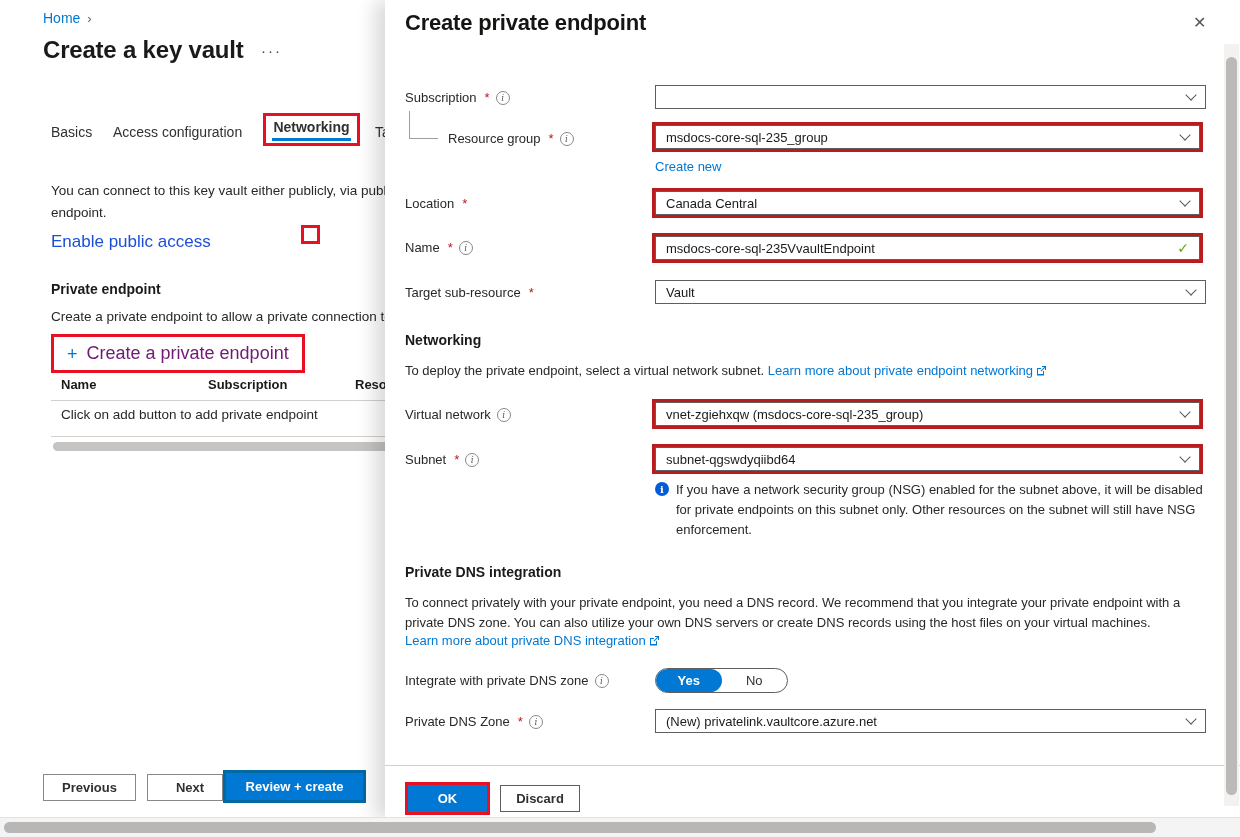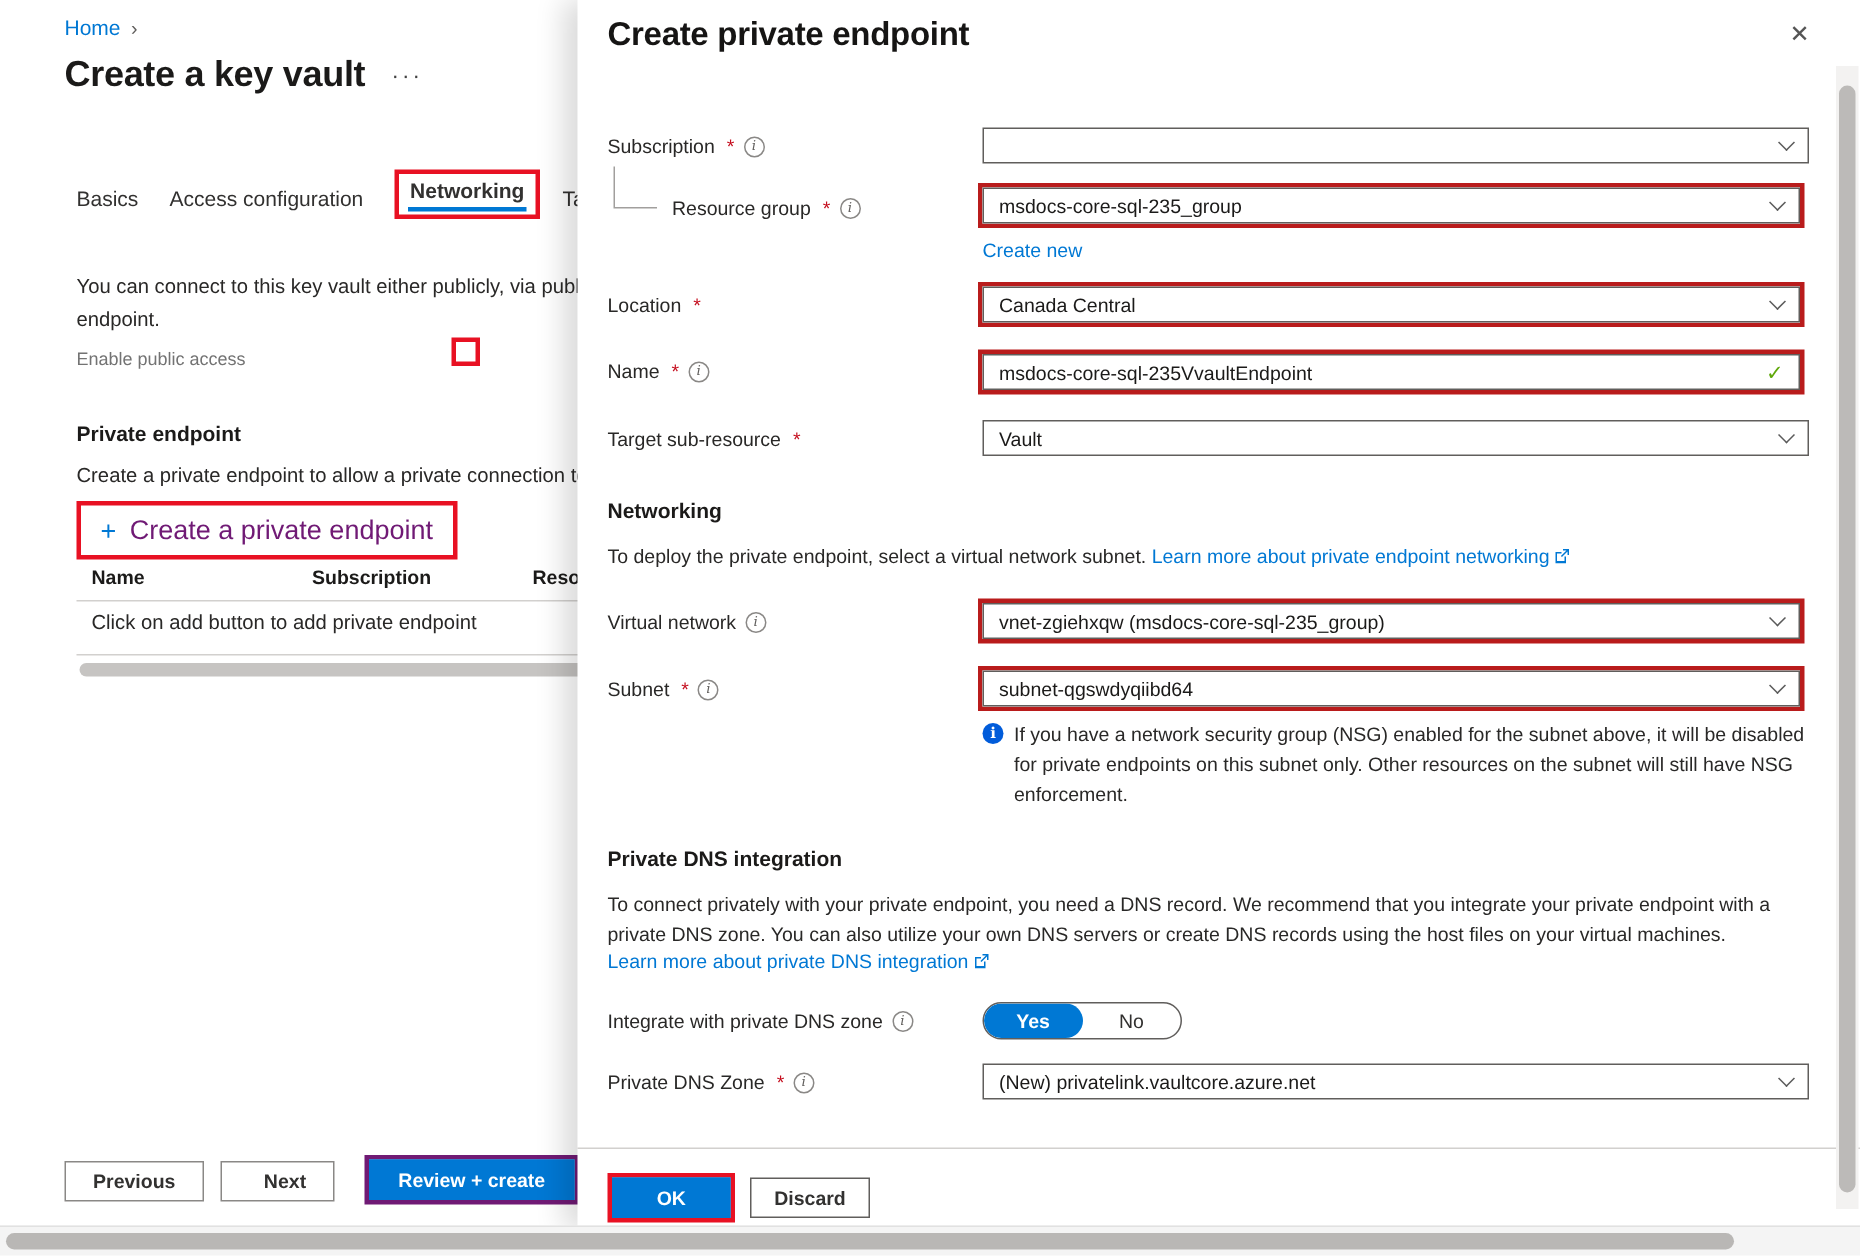--- a/index.html
+++ b/index.html
@@ -17,21 +17,21 @@
 
   .tab { font-size:14px; color:#323130; white-space:nowrap; cursor:pointer; }
   .tab-active-box { left:240px; top:113px; width:97px; height:33px; border:3px solid #e81123;
      display:flex; flex-direction:column; align-items:center; justify-content:flex-start; padding-top:3px; }
   .tab-active-box .tab { font-weight:700; }
   .tab-underline { width:79px; height:3px; background:#0078d4; margin-top:3px; }
 
   .intro { left:28px; top:180px; width:356px; font-size:13.5px; line-height:22px; color:#292827; }
   .intro div { white-space:nowrap; overflow:hidden; }
 
-  .plain-label { font-size:12px; color:#737373; }
+  .plain-label { font-size:17px; color:#1d4ed8; }
   .red-checkbox { left:278px; top:225px; width:19px; height:19px; border:3px solid #e81123; background:#fff; cursor:pointer; }
 
   .section-h { font-size:14px; font-weight:700; color:#1b1a19; }
   .clip-line { white-space:nowrap; overflow:hidden; width:356px; font-size:13.5px; color:#292827; }
 
   .create-pe-box { left:28px; top:334px; border:3px solid #e81123; background:#fff;
      display:flex; align-items:center; padding:6px 13px; cursor:pointer; }
   .plus { color:#0078d4; font-size:18px; font-weight:400; margin-right:9px; line-height:1; }
   .create-pe-box span.lbl { font-size:18px; color:#701a75; }
 
@@ -39,21 +39,21 @@
   .tbl-head .c1 { width:147px; } .tbl-head .c2 { width:147px; } .tbl-head .c3 { width:60px; overflow:hidden; white-space:nowrap; }
   .hr1 { left:28px; top:400px; width:357px; height:1px; background:#d2d0ce; }
   .tbl-empty { left:38px; top:407px; font-size:13.5px; color:#292827; white-space:nowrap; }
   .hr2 { left:28px; top:436px; width:357px; height:1px; background:#d2d0ce; }
   .tbl-scroll { left:30px; top:442px; width:355px; height:9px; background:#c6c4c2; border-radius:5px; cursor:pointer; }
 
   .btn { display:flex; align-items:center; justify-content:center; font-size:13px; font-weight:600;
      background:#fff; border:1px solid #8a8886; color:#323130; cursor:pointer; }
   .btn-prev { left:20px; top:774px; width:93px; height:27px; }
   .btn-next { left:124px; top:774px; width:76px; height:27px;padding-left:10px; }
-  .review-box { left:220px; top:770px; border:3px solid #701a75; }
+  .review-box { left:200px; top:770px; border:3px solid #0369a1; }
   .btn-primary { background:#0078d4; border:1px solid #0078d4; color:#fff; }
   .btn-review { width:137px; height:27px; }
 
   
   #panel { position:absolute; left:385px; top:0; width:855px; height:819px; background:#fff;
      box-shadow:-10px 0 18px rgba(0,0,0,0.15); z-index:10; }
   .panel-title { left:20px; top:10px; font-size:22px; font-weight:700; color:#161514; letter-spacing:-0.2px; }
   .close-x { left:808px; top:13px; font-size:16px; color:#555; cursor:pointer; }
 
   .f-label { position:absolute; left:20px; font-size:13px; color:#292827; display:flex; align-items:center; gap:6px; white-space:nowrap; }

